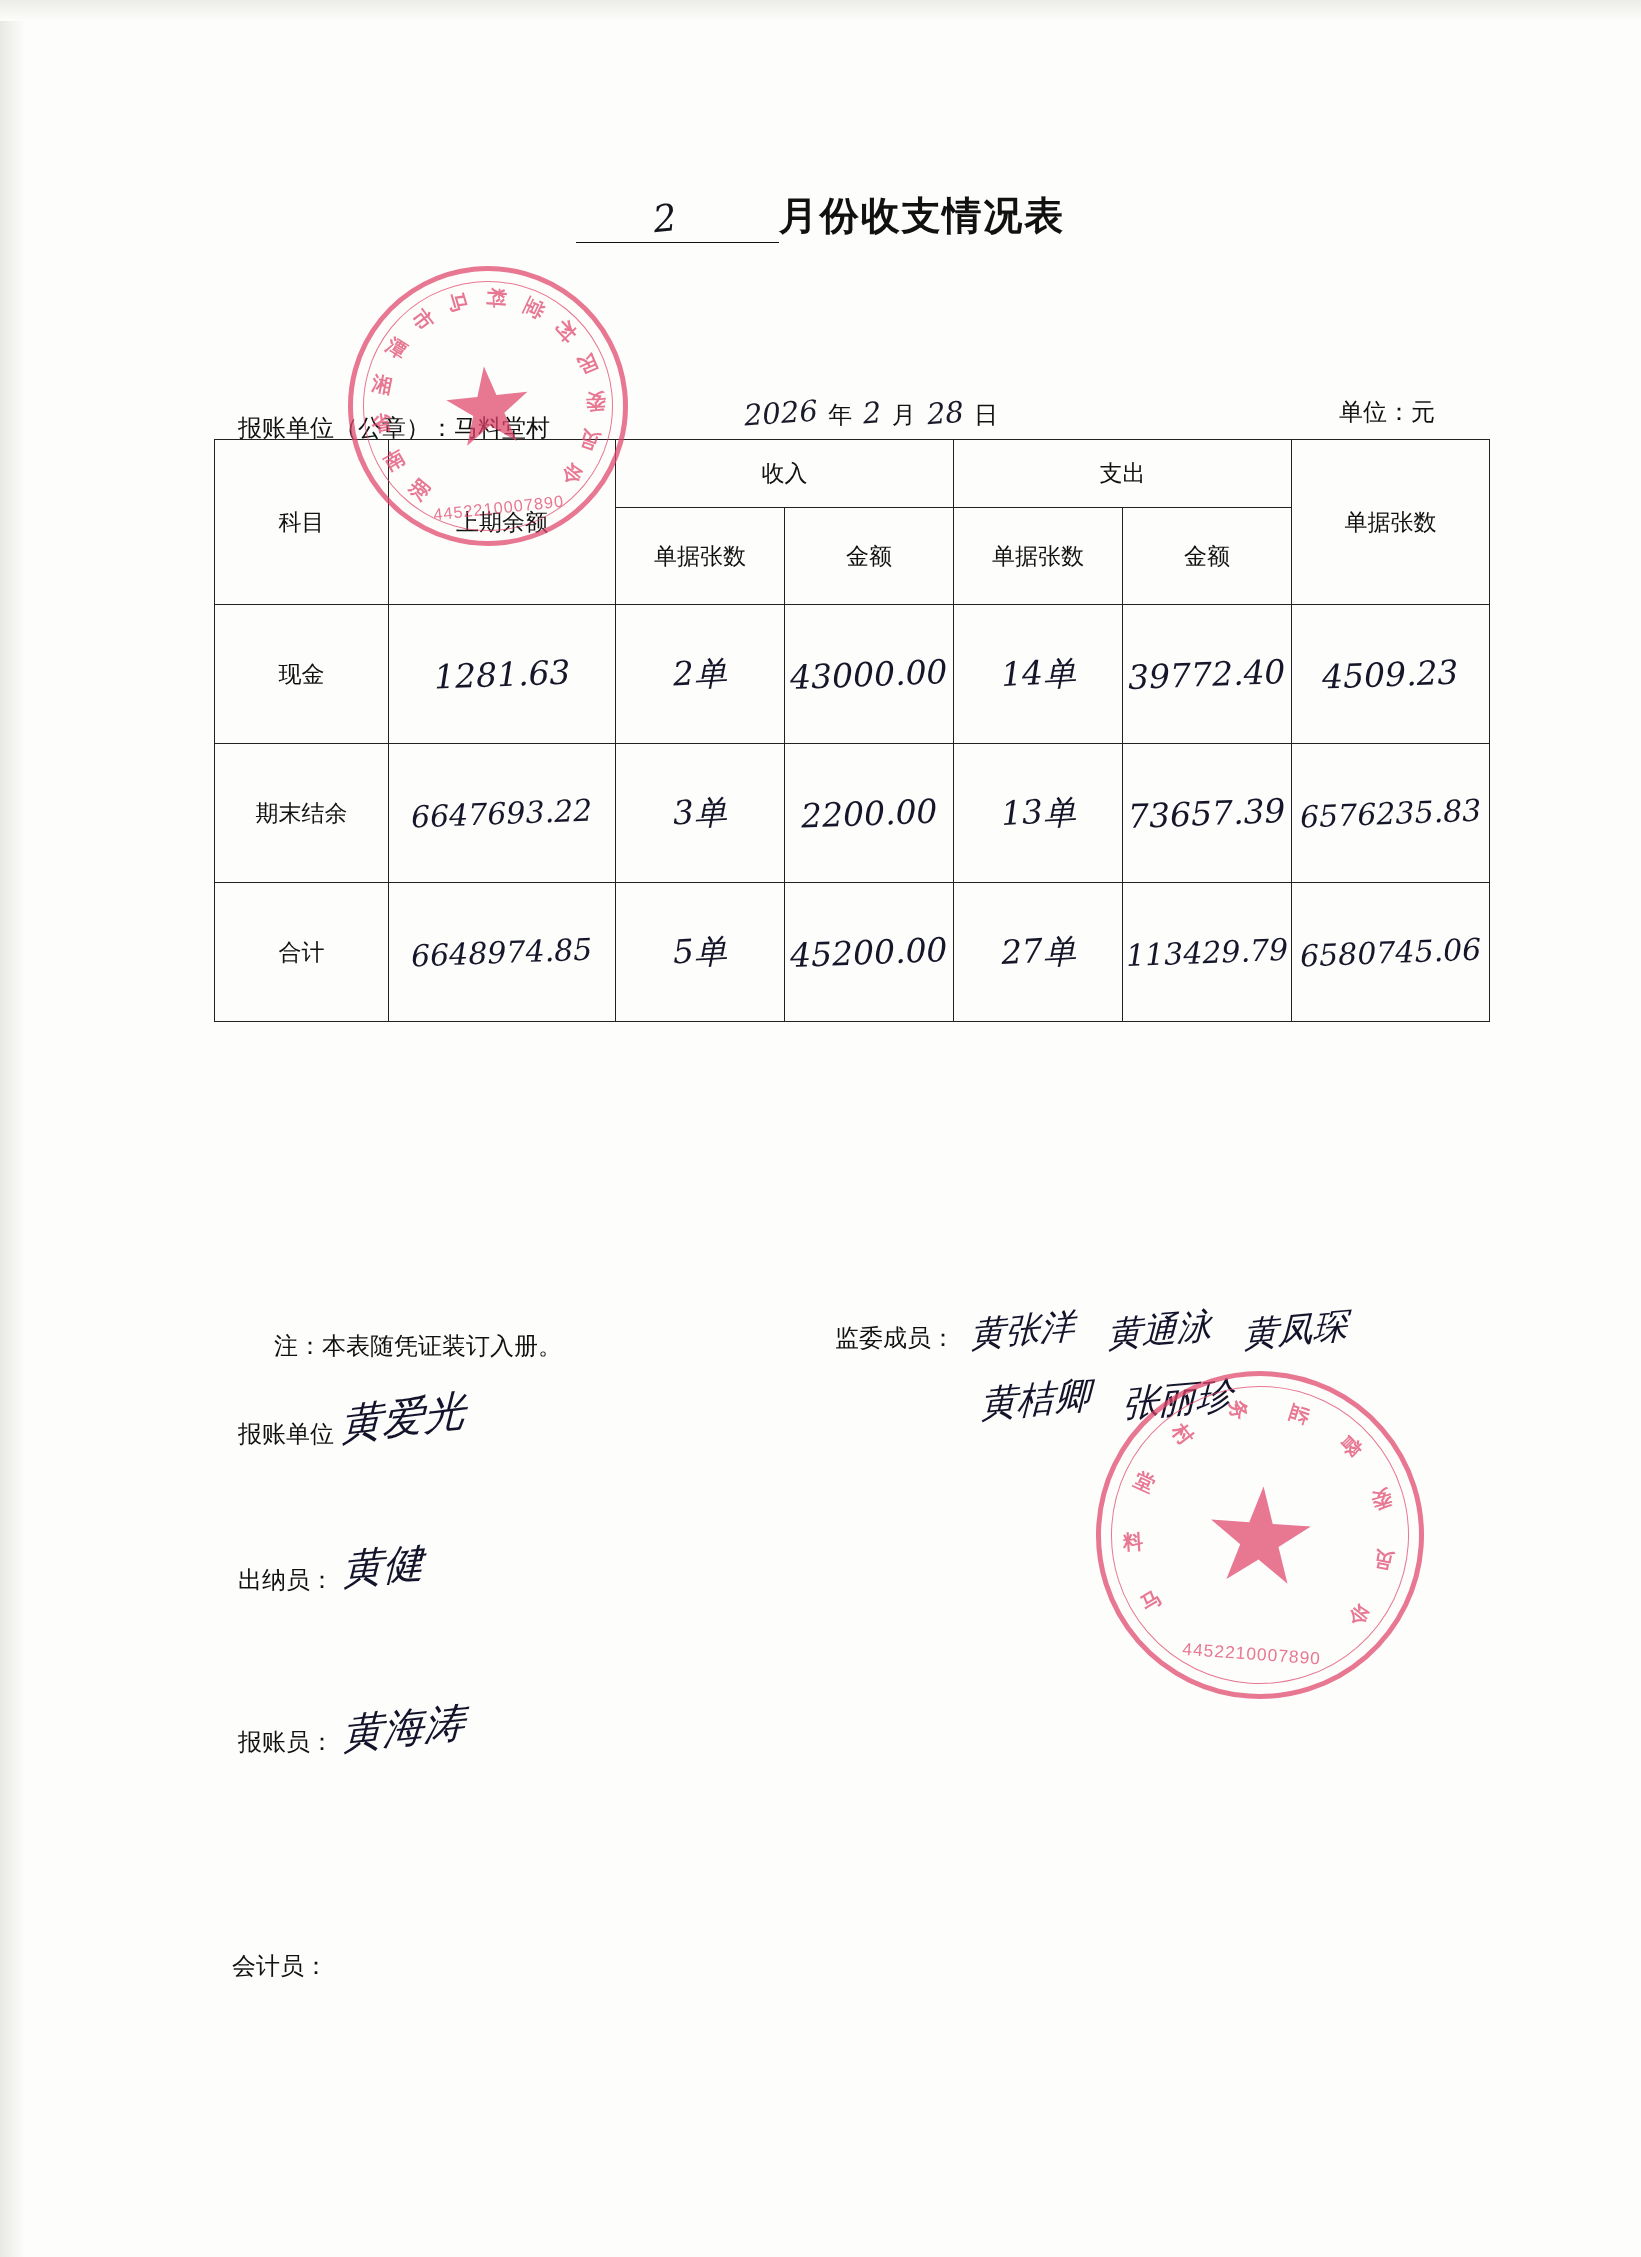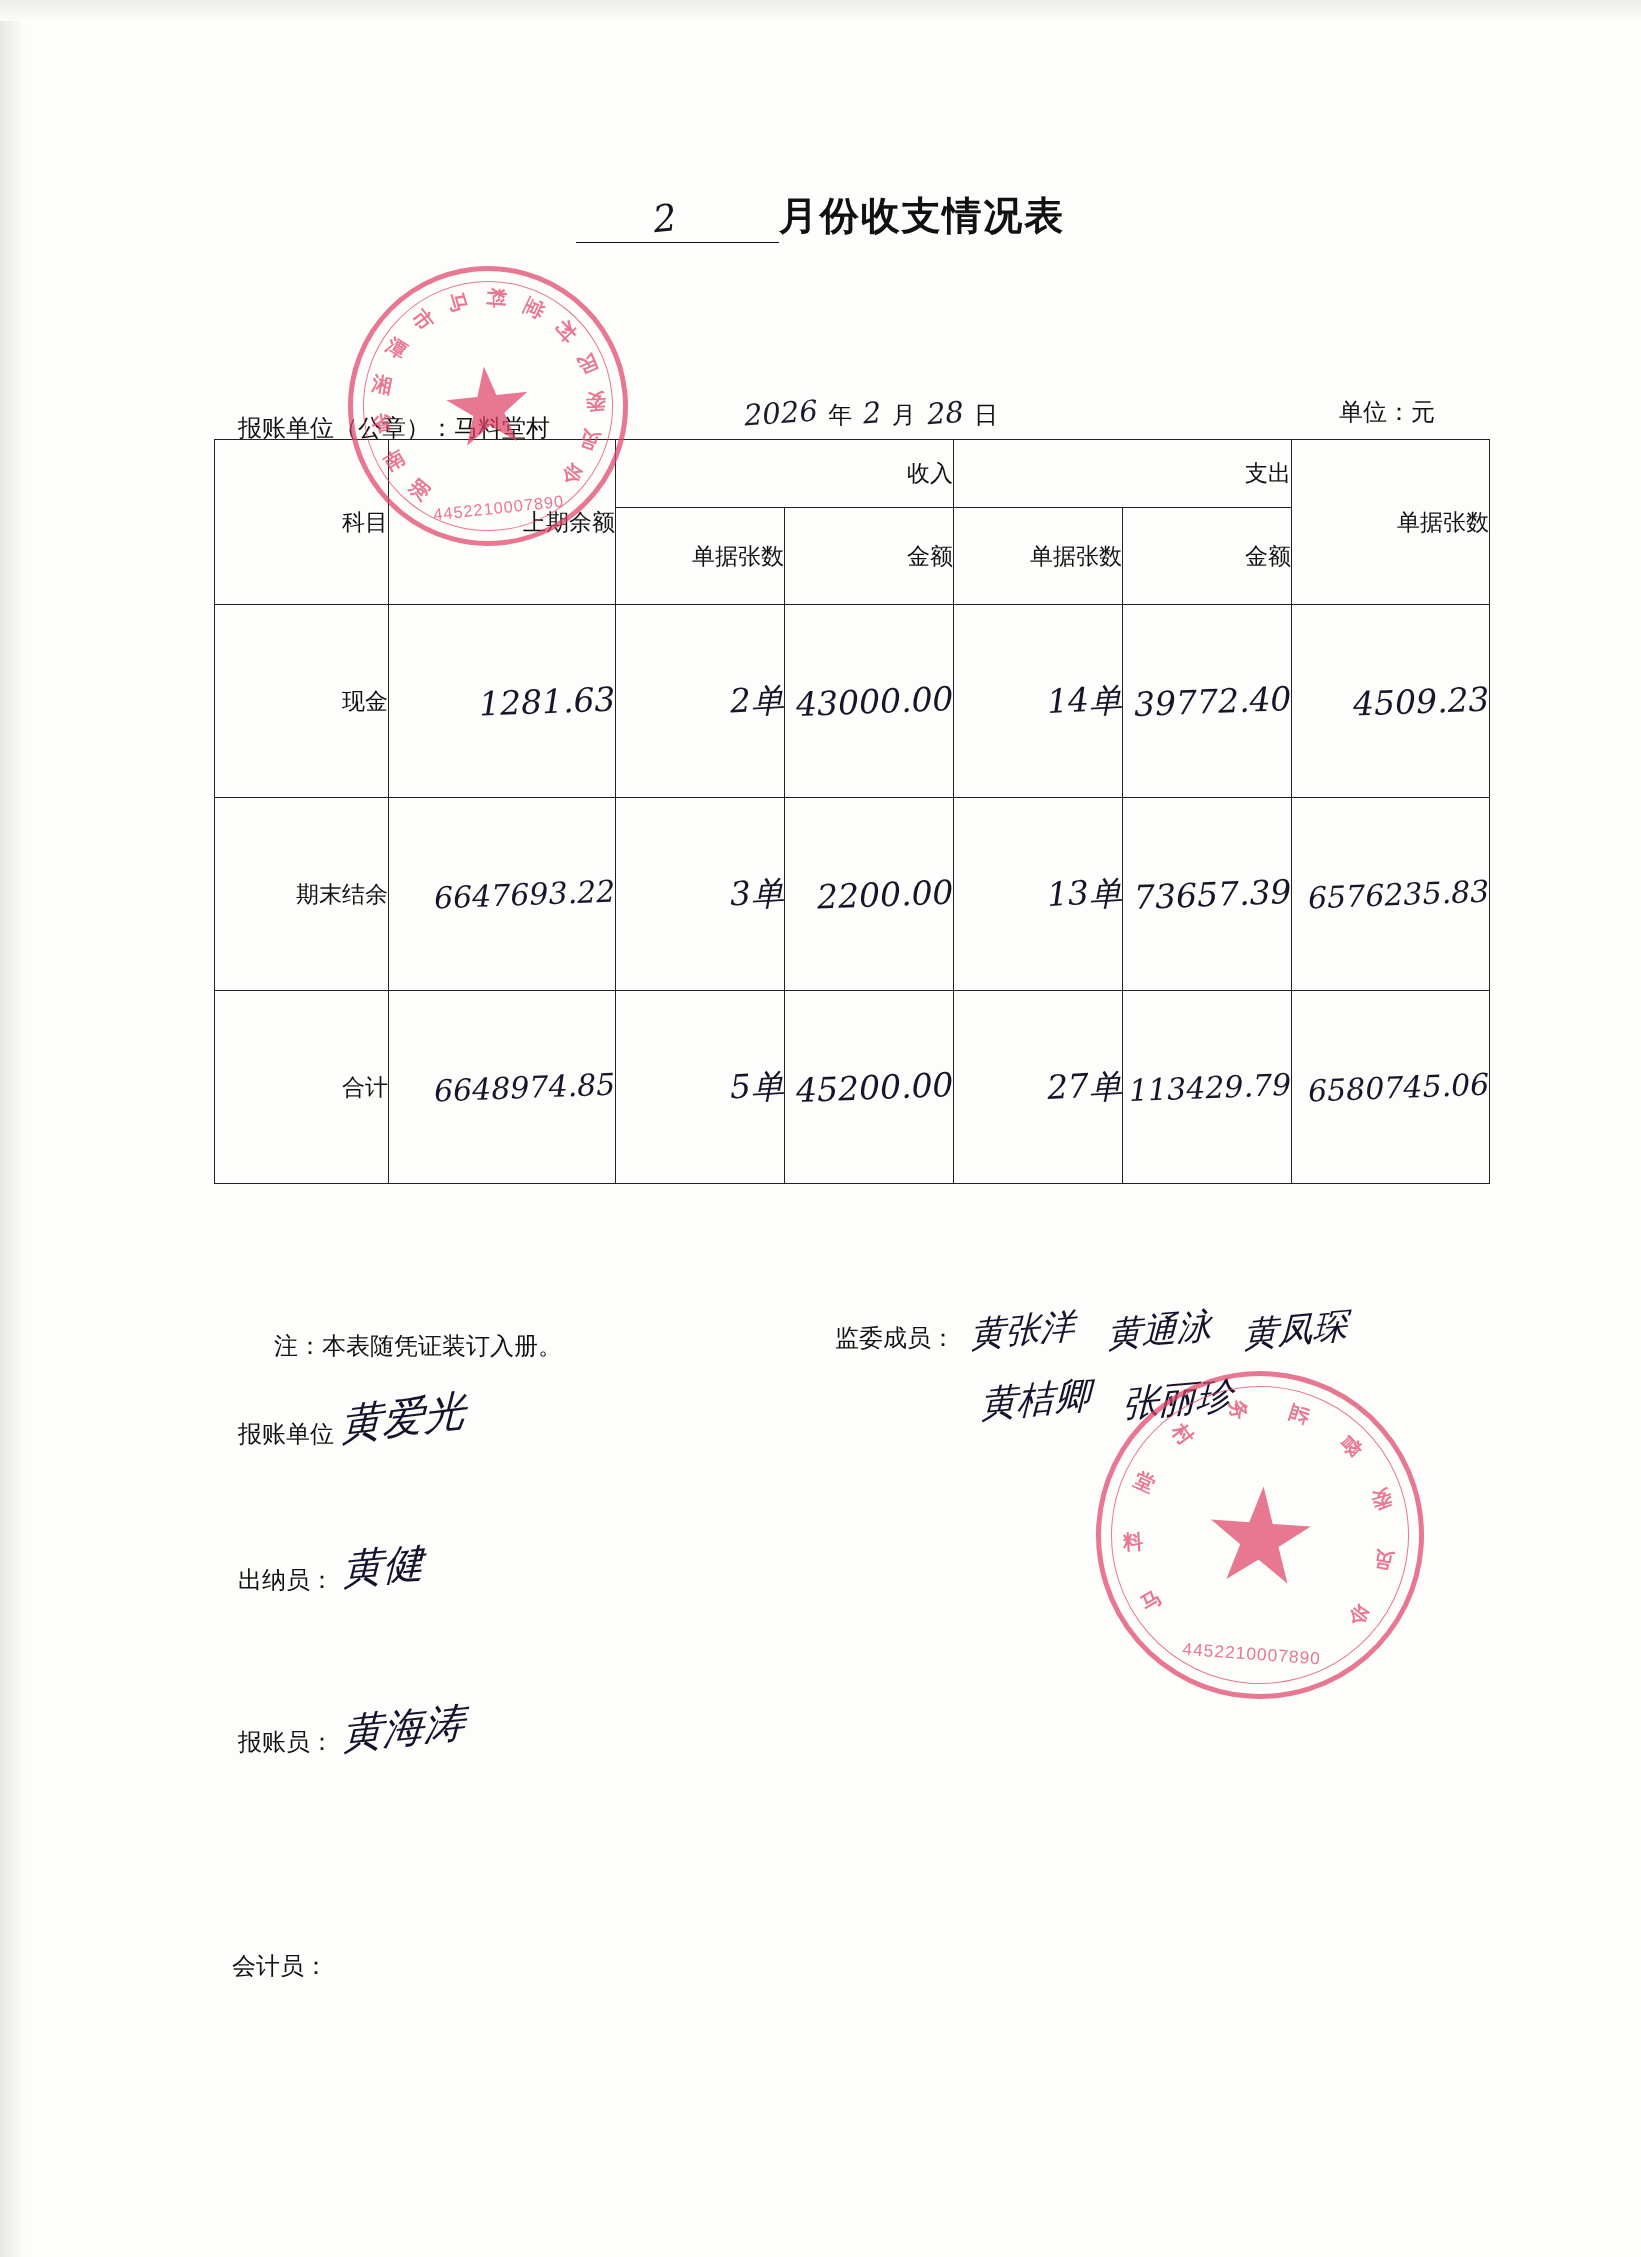--- a/index.html
+++ b/index.html
@@ -105,30 +105,30 @@
   table.sheet {
     position: absolute;
     left: 214px;
     top: 439px;
     width: 1236px;
     border-collapse: collapse;
     table-layout: fixed;
   }
   table.sheet td, table.sheet th {
     border: 1.9px solid #222;
-    text-align: right;
+    text-align: center;
     vertical-align: middle;
     font-size: 23px;
     font-weight: 400;
     color: #111;
     padding: 0;
   }
   .hdr-h1 { height: 68px; }
   .hdr-h2 { height: 97px; }
-  .body-row { height: 193px; }
+  .body-row { height: 139px; }
   .val {
     font-family: "DejaVu Serif", serif;
     font-style: italic;
     font-size: 33px;
     color: #16162a;
     display: inline-block;
     transform: rotate(-2.2deg);
     white-space: nowrap;
   }
   .val.sm { font-size: 30px; }

